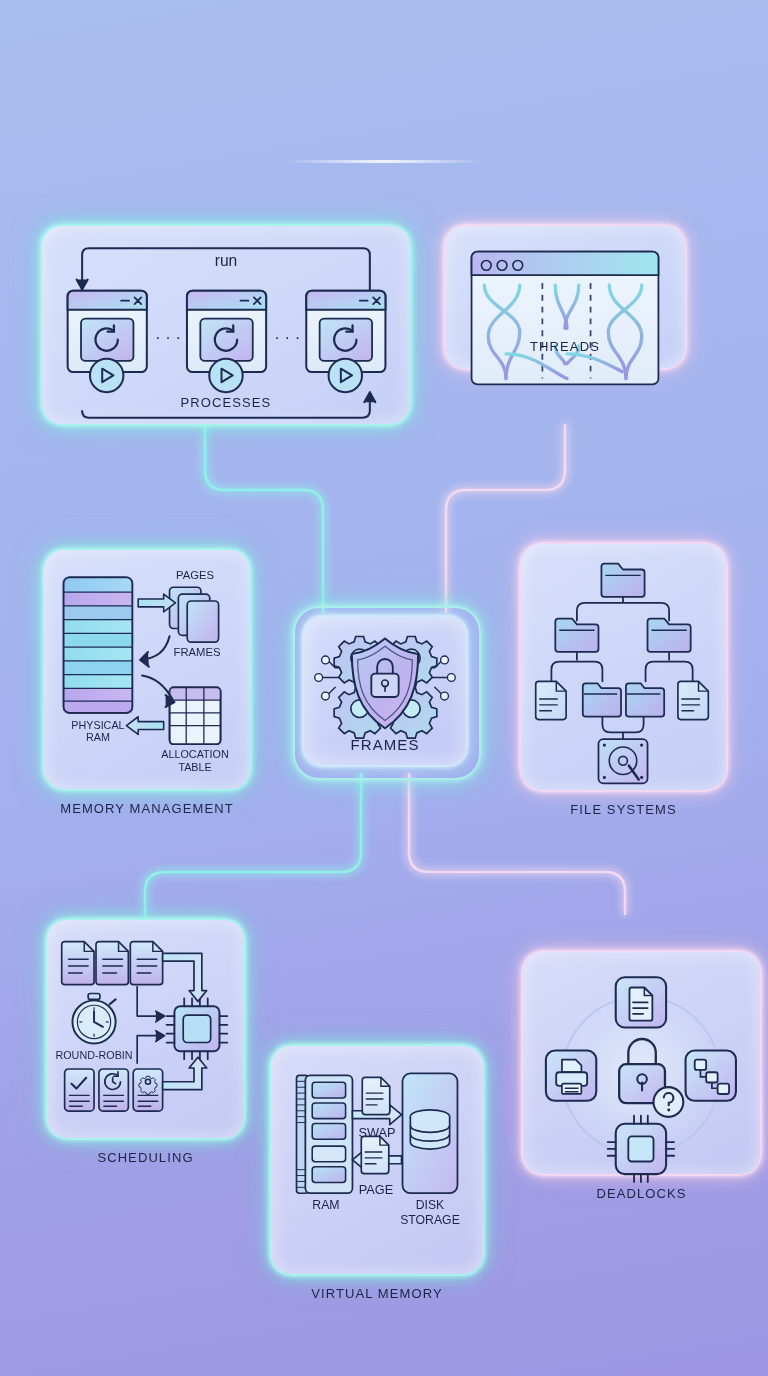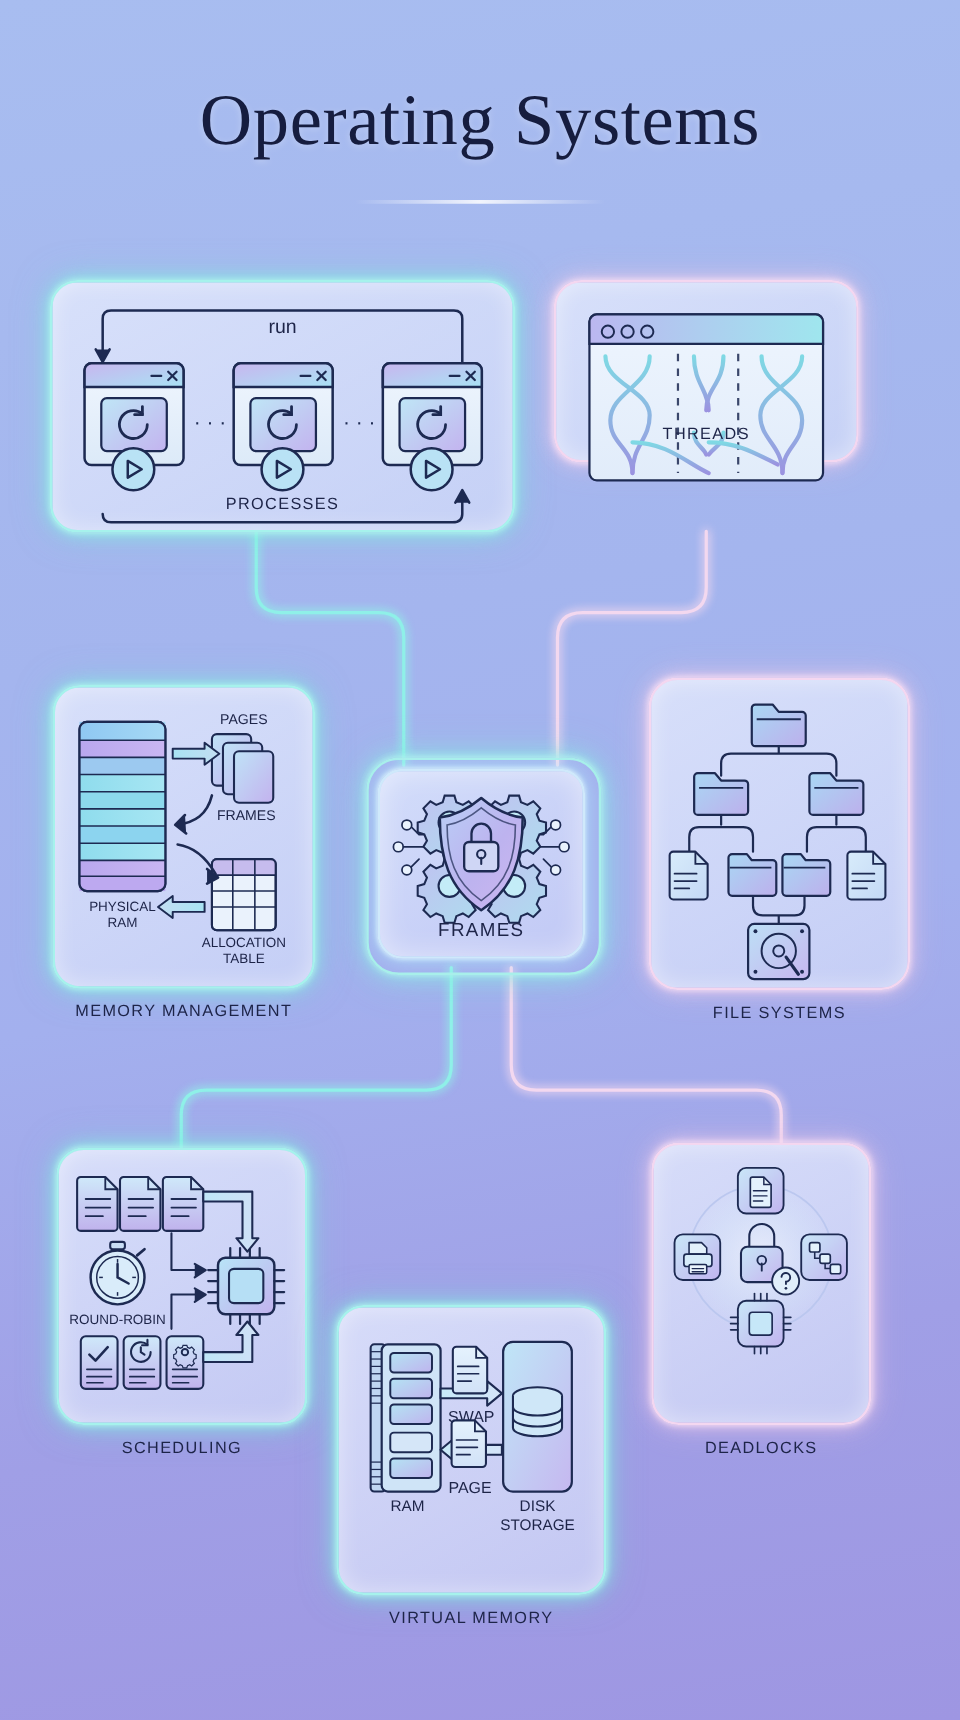--- a/index.html
+++ b/index.html
@@ -64,21 +64,20 @@
     box-shadow:0 0 6px #b6f4ef,0 0 18px rgba(140,240,230,.8),0 0 34px rgba(130,225,225,.45);
   }
 
   svg{display:block;overflow:visible;}
 </style>
 </head>
 <body>
 
 <div class="stage">
 
-  <div class="title">Operating Systems</div>
   <div class="title-rule"></div>
 
   <svg class="wires" width="768" height="1376" viewBox="0 0 768 1376">
     <defs>
       <filter id="glowC" x="-60%" y="-60%" width="220%" height="220%">
         <feGaussianBlur stdDeviation="4" result="b"></feGaussianBlur>
         <feMerge>
             <feMergeNode in="b"></feMergeNode>
             <feMergeNode in="b"></feMergeNode>
             <feMergeNode in="SourceGraphic"></feMergeNode>
@@ -693,21 +692,21 @@
             <path d="M96,108 h17"></path>
             <path d="M96,114 h17"></path>
             <path d="M96,120 h11"></path>
           </g>
       </g>
       <text x="107" y="151" text-anchor="middle" font-size="13" fill="#1d2448" font-family="Liberation Sans, sans-serif">PAGE</text>
     </svg>
     <div class="card-label label-out">VIRTUAL MEMORY</div>
   </div>
 
-  <div class="card pink" id="deadlocks-card" style="left:521px;top:914px;width:176px;height:226px;">
+  <div class="card pink" id="deadlocks-card" style="left:521px;top:950px;width:241px;height:226px;">
     <svg class="inner" viewBox="0 0 207 226">
       <defs>
         <linearGradient id="res" x1="0" y1="0" x2="1" y2="1">
             <stop offset="0%" stop-color="#c9e7f8"></stop>
             <stop offset="100%" stop-color="#c1b4ef"></stop>
           </linearGradient>
         <linearGradient id="lok" x1="0" y1="0" x2="1" y2="1">
             <stop offset="0%" stop-color="#c7e6f7"></stop>
             <stop offset="100%" stop-color="#c6b5ef"></stop>
           </linearGradient>

